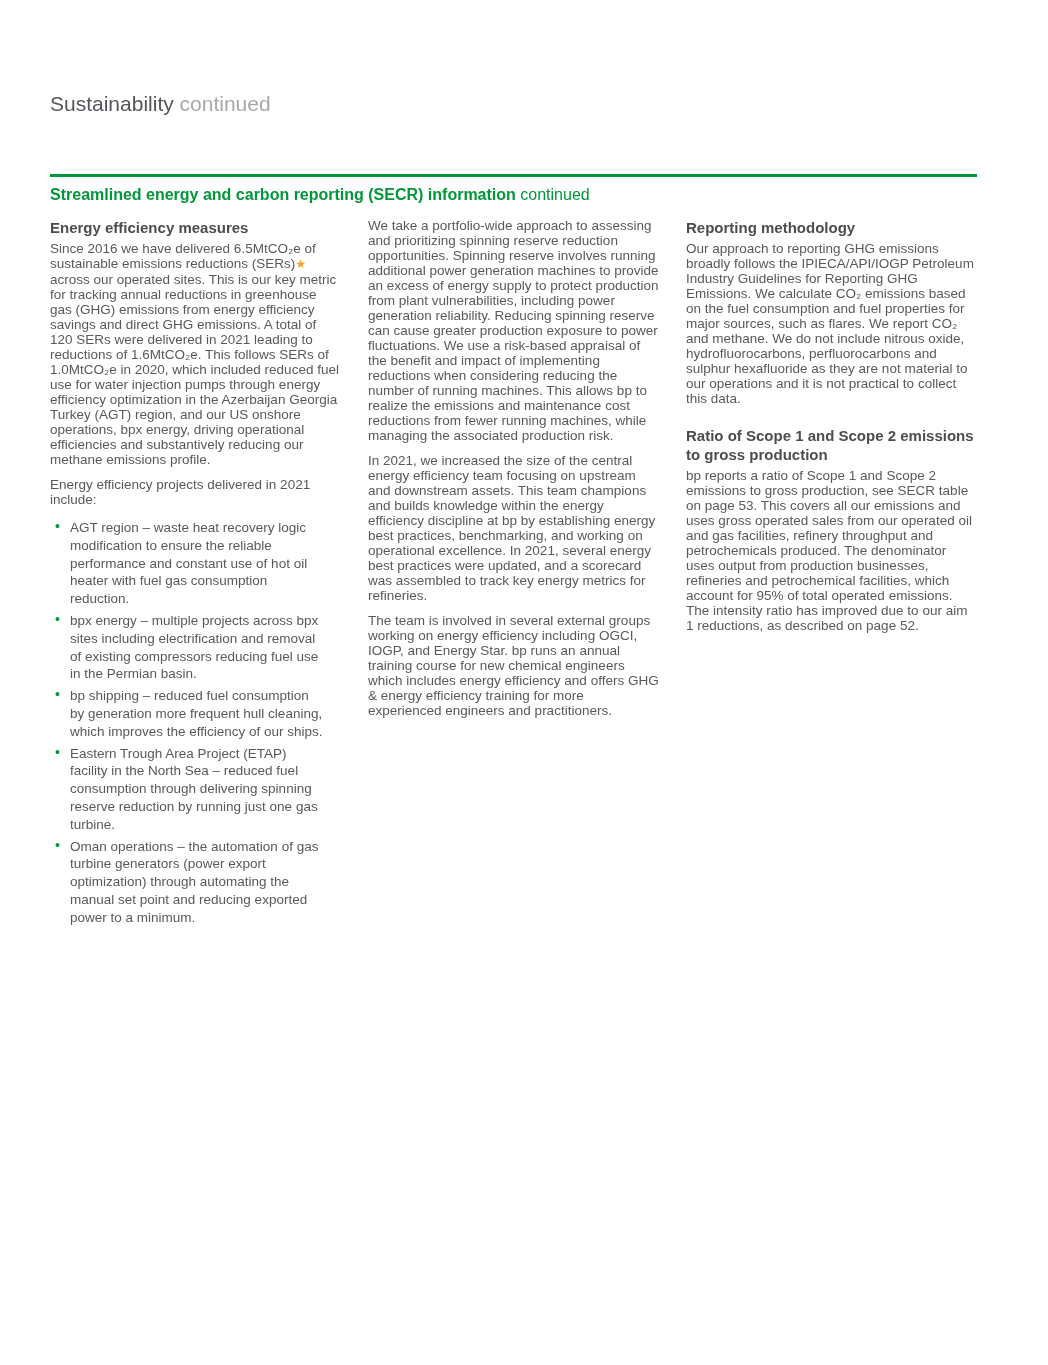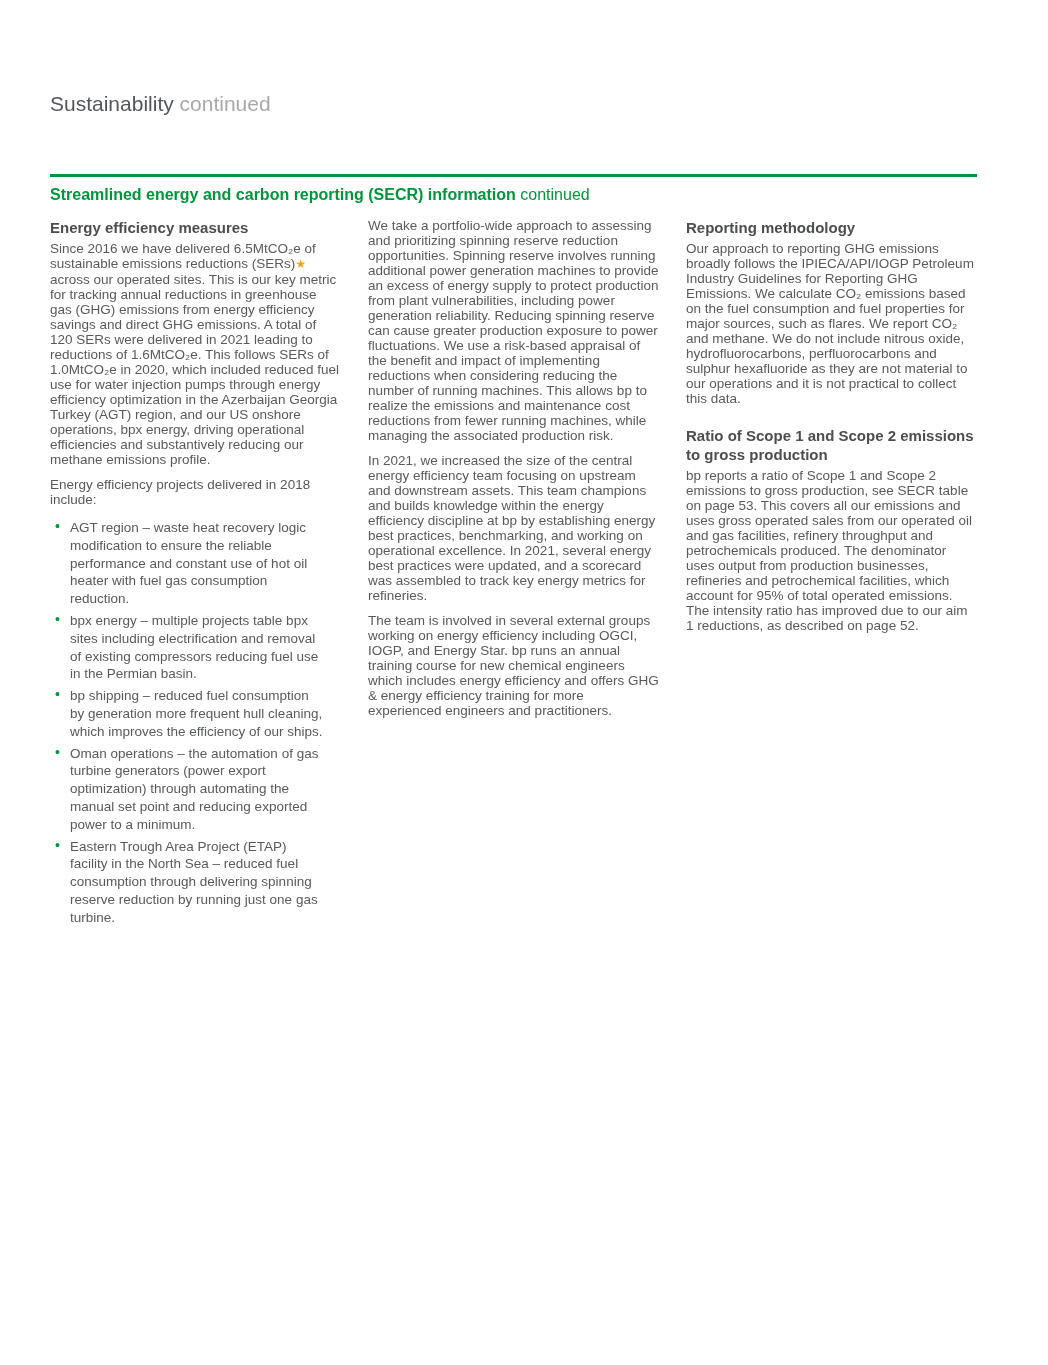--- a/index.html
+++ b/index.html
@@ -94,27 +94,27 @@
 
   <div class="section-title">
     <span class="bold">Streamlined energy and carbon reporting (SECR) information</span><span> continued</span>
   </div>
 
   <div class="columns">
 
     <div class="col">
       <h3>Energy efficiency measures</h3>
       <p><span>Since 2016 we have delivered 6.5MtCO₂e of sustainable emissions reductions (SERs)</span><span class="star">★</span><span> across our operated sites. This is our key metric for tracking annual reductions in greenhouse gas (GHG) emissions from energy efficiency savings and direct GHG emissions. A total of 120 SERs were delivered in 2021 leading to reductions of 1.6MtCO₂e. This follows SERs of 1.0MtCO₂e in 2020, which included reduced fuel use for water injection pumps through energy efficiency optimization in the Azerbaijan Georgia Turkey (AGT) region, and our US onshore operations, bpx energy, driving operational efficiencies and substantively reducing our methane emissions profile.</span></p>
-      <p>Energy efficiency projects delivered in 2018 include:</p>
+      <p>Energy efficiency projects delivered in 2021 include:</p>
       <ul>
         <li>AGT region – waste heat recovery logic modification to ensure the reliable performance and constant use of hot oil heater with fuel gas consumption reduction.</li>
-        <li>bpx energy – multiple projects table bpx sites including electrification and removal of existing compressors reducing fuel use in the Permian basin.</li>
+        <li>bpx energy – multiple projects across bpx sites including electrification and removal of existing compressors reducing fuel use in the Permian basin.</li>
         <li>bp shipping – reduced fuel consumption by generation more frequent hull cleaning, which improves the efficiency of our ships.</li>
+        <li>Eastern Trough Area Project (ETAP) facility in the North Sea – reduced fuel consumption through delivering spinning reserve reduction by running just one gas turbine.</li>
         <li>Oman operations – the automation of gas turbine generators (power export optimization) through automating the manual set point and reducing exported power to a minimum.</li>
-        <li>Eastern Trough Area Project (ETAP) facility in the North Sea – reduced fuel consumption through delivering spinning reserve reduction by running just one gas turbine.</li>
       </ul>
     </div>
 
     <div class="col">
       <p>We take a portfolio-wide approach to assessing and prioritizing spinning reserve reduction opportunities. Spinning reserve involves running additional power generation machines to provide an excess of energy supply to protect production from plant vulnerabilities, including power generation reliability. Reducing spinning reserve can cause greater production exposure to power fluctuations. We use a risk-based appraisal of the benefit and impact of implementing reductions when considering reducing the number of running machines. This allows bp to realize the emissions and maintenance cost reductions from fewer running machines, while managing the associated production risk.</p>
       <p>In 2021, we increased the size of the central energy efficiency team focusing on upstream and downstream assets. This team champions and builds knowledge within the energy efficiency discipline at bp by establishing energy best practices, benchmarking, and working on operational excellence. In 2021, several energy best practices were updated, and a scorecard was assembled to track key energy metrics for refineries.</p>
       <p>The team is involved in several external groups working on energy efficiency including OGCI, IOGP, and Energy Star. bp runs an annual training course for new chemical engineers which includes energy efficiency and offers GHG &amp; energy efficiency training for more experienced engineers and practitioners.</p>
     </div>
 
     <div class="col">

